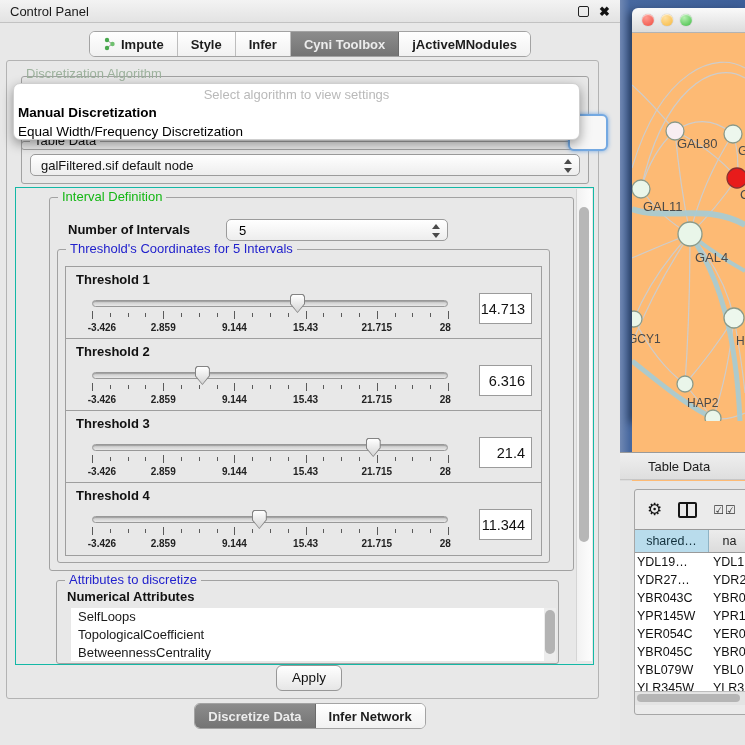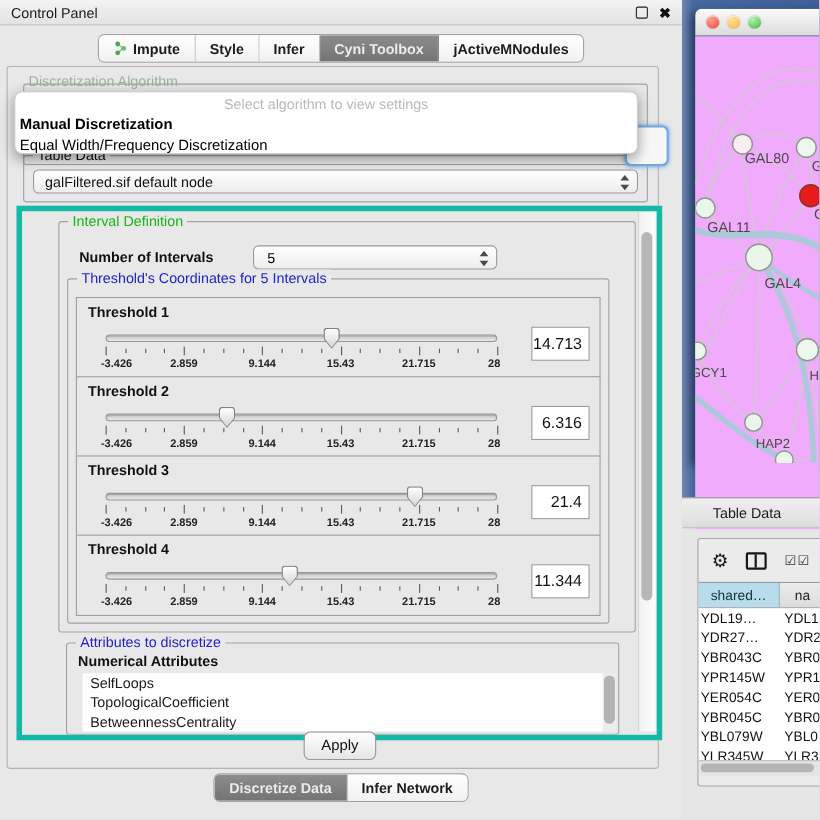--- a/index.html
+++ b/index.html
@@ -41,21 +41,21 @@
   .td-group{left:14px;top:80px;width:566px;height:41px;}
   .grp-label.black-lb{color:#111;}
   .combo{position:absolute;left:8px;top:12px;right:8px;height:22px;border:1px solid #9b9b9b;border-radius:5px;
        background:linear-gradient(#ffffff,#ededed);font-size:13px;color:#111;line-height:22px;
        padding-left:10px;box-sizing:border-box;}
   .updown{position:absolute;right:7px;top:4px;width:9px;height:14px;}
   .updown .up,.updown .dn{position:absolute;left:1px;width:0;height:0;border-left:4px solid transparent;border-right:4px solid transparent;}
   .updown .up{top:0;border-bottom:5px solid #4a4a4a;}
   .updown .dn{bottom:0;border-top:5px solid #4a4a4a;}
   
-  .scroll-panel{position:absolute;left:8px;top:126px;width:577px;height:476px;border:5px solid #14b8a6;
+  .scroll-panel{position:absolute;left:8px;top:126px;width:577px;height:476px;border:1px solid #14b8a6;
        background:#e8e8e8;overflow:hidden;}
   .vscroll{position:absolute;right:1px;top:1px;width:15px;height:472px;background:linear-gradient(90deg,#f2f2f2,#fdfdfd);border-left:1px solid #d5d5d5;}
   .vscroll .thumb-v{position:absolute;left:2px;top:18px;width:10px;height:335px;background:#b7b7b7;border-radius:5px;}
   .interval-group{left:33px;top:9px;width:523px;height:372px;}
   .num-label{position:absolute;left:18px;top:24px;font-size:13px;font-weight:bold;color:#111;}
   .spinner{position:absolute;left:176px;top:21px;width:222px;height:22px;border:1px solid #9b9b9b;border-radius:5px;
        background:linear-gradient(#ffffff,#ededed);font-size:13px;line-height:22px;padding-left:12px;box-sizing:border-box;}
   .thr-group{left:7px;top:51px;width:491px;height:312px;}
   .thr-box{position:absolute;left:7px;width:475px;height:72px;border:1px solid #9e9e9e;background:#e8e8e8;}
   .thr-label{position:absolute;left:10px;top:5px;font-size:13px;font-weight:bold;color:#111;}
@@ -87,21 +87,21 @@
   .desktop-blue{position:absolute;left:620px;top:0;width:125px;height:452px;
        background:linear-gradient(90deg,#7088b3 0px,#47689f 10px,#3d5f99 100%);}
   .net-window{position:absolute;left:632px;top:8px;width:113px;height:412px;border-radius:6px 0 0 0;
        box-shadow:-3px 3px 9px rgba(0,0,0,.45);}
   .net-titlebar{height:24px;background:linear-gradient(#fafafa,#dcdcdc);border-bottom:1px solid #b3b3b3;
        border-radius:6px 0 0 0;display:flex;align-items:center;gap:7px;padding-left:10px;}
   .light{width:12px;height:12px;border-radius:50%;box-shadow:inset 0 1px 1px rgba(255,255,255,.7),0 0 1px rgba(0,0,0,.4);}
   .light.red{background:radial-gradient(circle at 35% 30%,#ff9a90,#ef4b40);}
   .light.yellow{background:radial-gradient(circle at 35% 30%,#ffe0a0,#f6b73c);}
   .light.green{background:radial-gradient(circle at 35% 30%,#b6f0b0,#3dbb41);}
-  .net-content{position:relative;width:113px;height:476px;background:#f0abfc;overflow:hidden;}
+  .net-content{position:relative;width:113px;height:476px;background:#fdba74;overflow:hidden;}
   .net-content svg{display:block;}
   .tp-strip{position:absolute;left:620px;top:452px;width:125px;height:28px;
        background:linear-gradient(#efefef,#dedede);border-top:1px solid #9a9a9a;border-bottom:1px solid #c6c6c6;
        font-size:13px;color:#1a1a1a;line-height:28px;padding-left:28px;box-sizing:border-box;}
   .tp-body{position:absolute;left:620px;top:481px;width:125px;height:264px;background:#e6e6e6;}
   .table-frame{position:absolute;left:14px;top:8px;width:115px;height:224px;border:1px solid #a6a6a6;
        border-radius:3px;background:#ebebeb;overflow:hidden;}
   .tp-toolbar{height:39px;display:flex;align-items:center;padding-left:12px;gap:16px;}
   .gear-ico{font-size:17px;color:#161616;line-height:1;}
   .split-ico{width:19px;height:16px;border:2px solid #161616;border-radius:2px;position:relative;box-sizing:border-box;}

